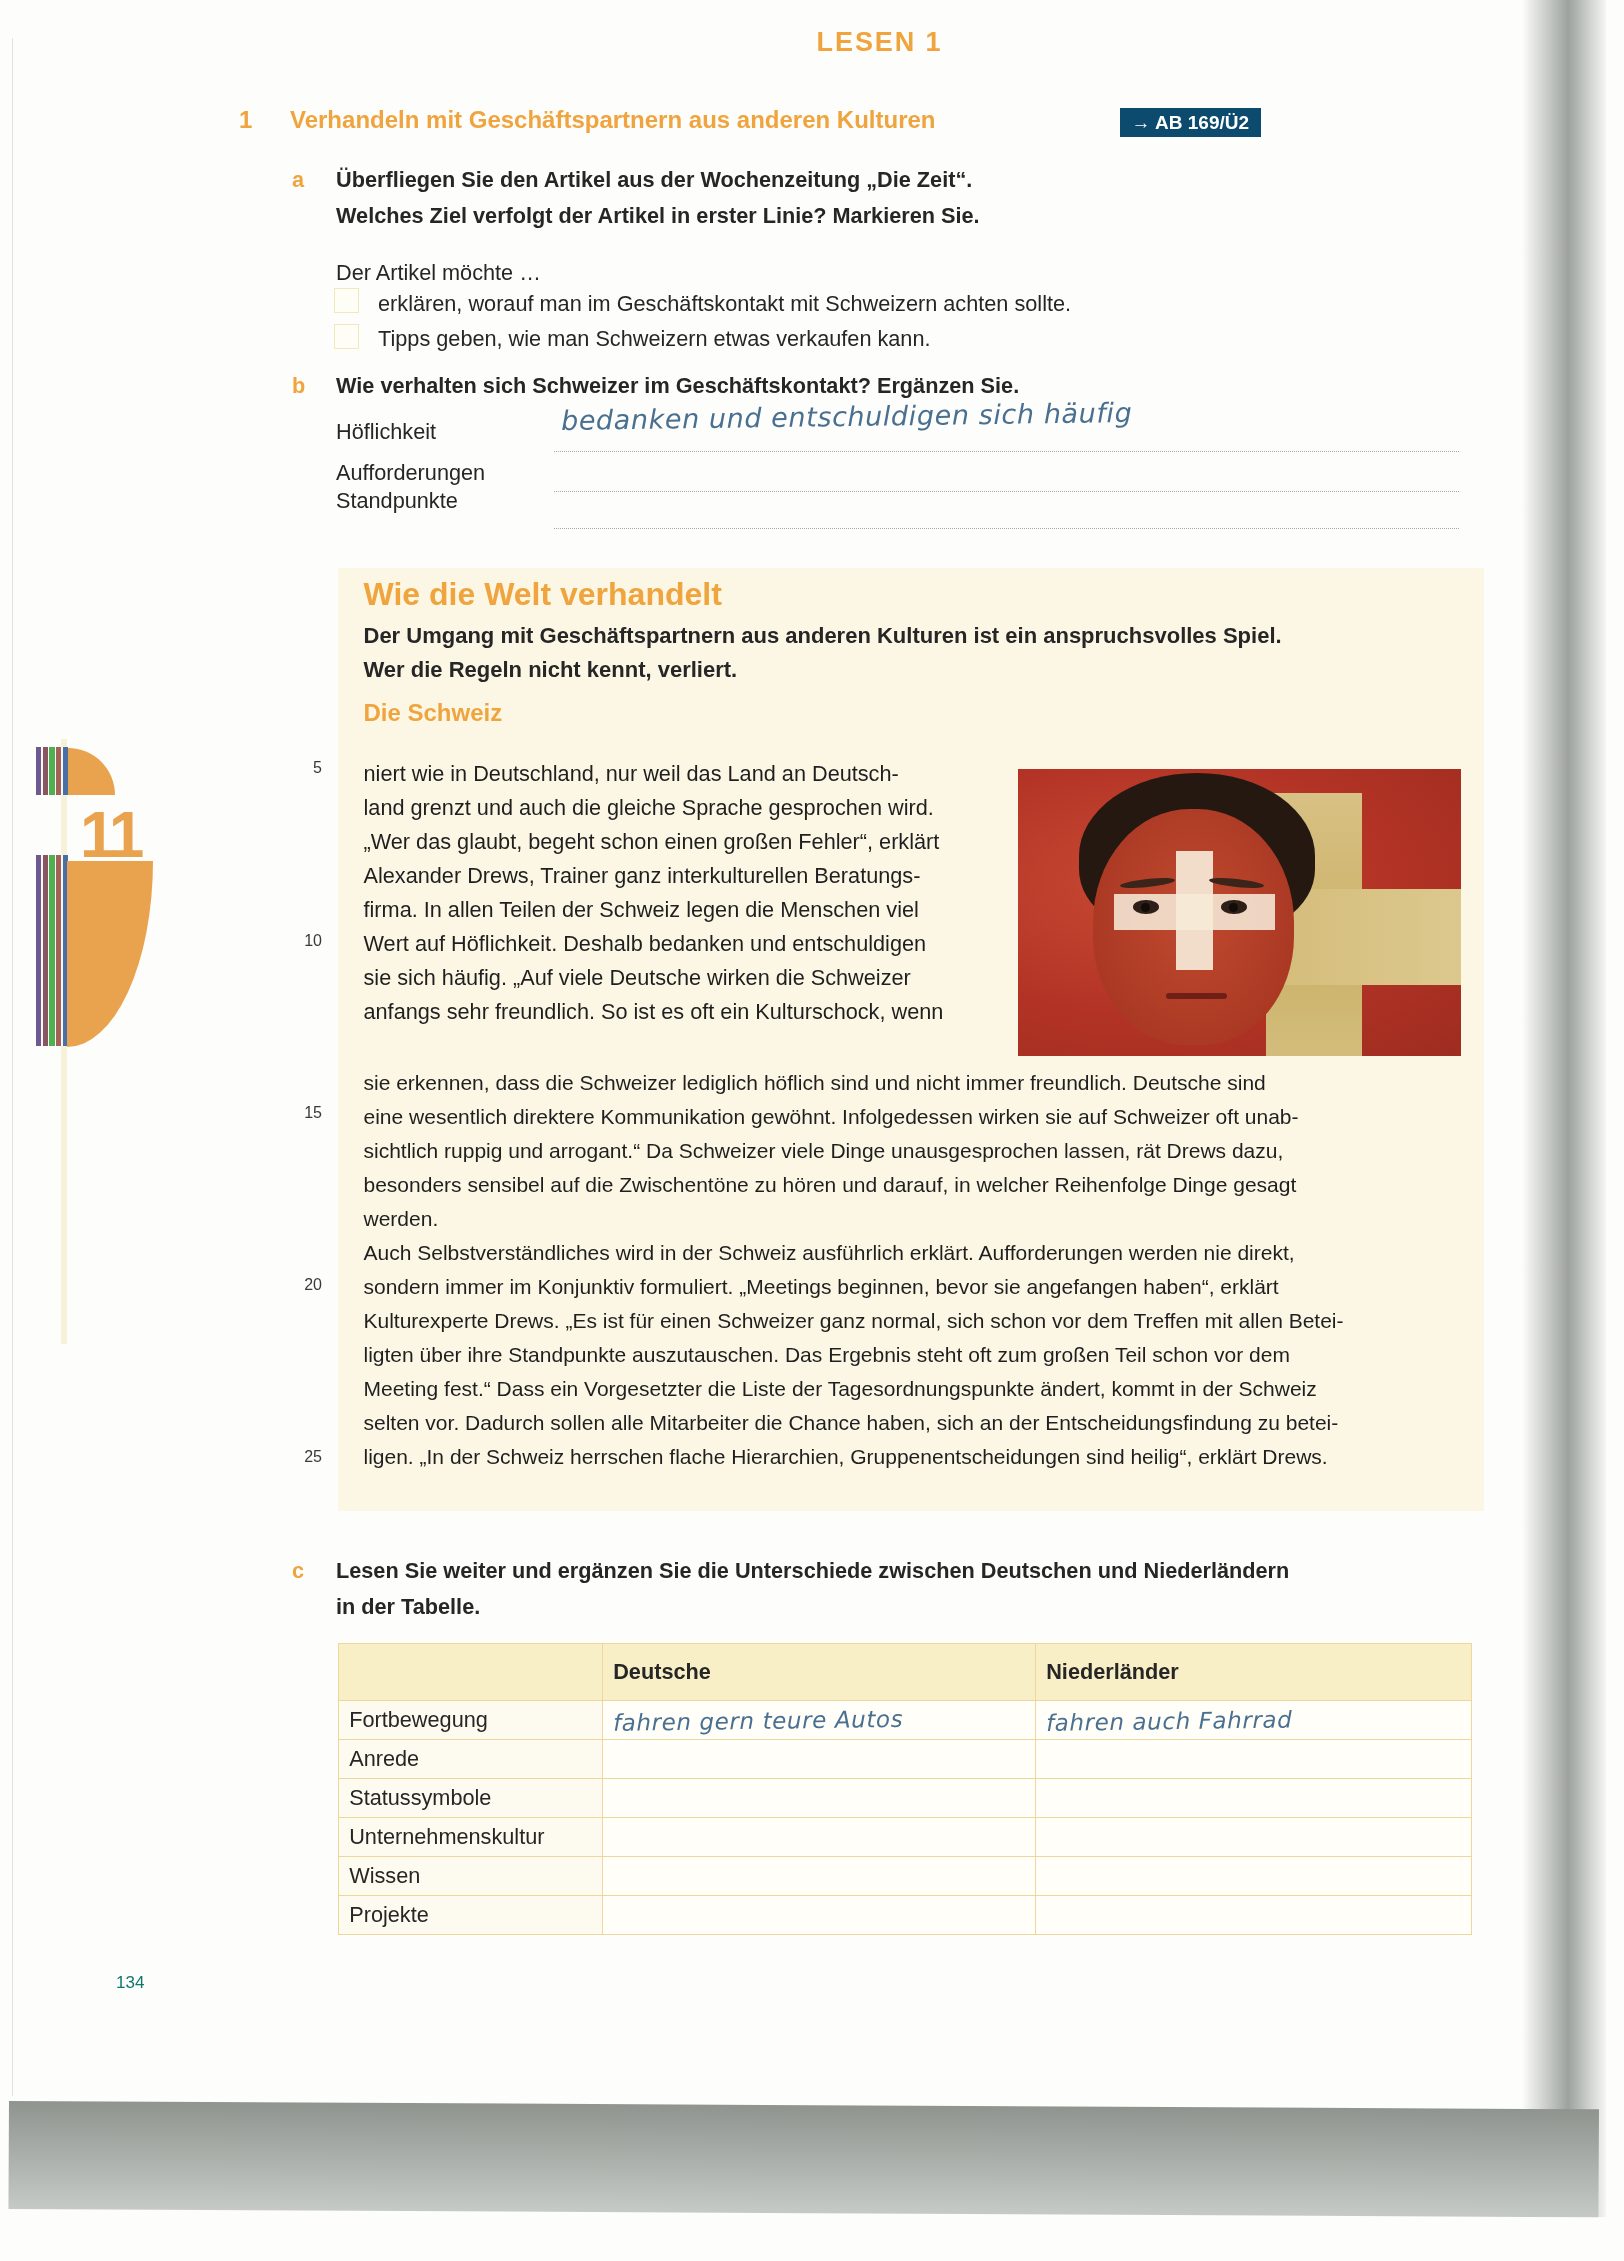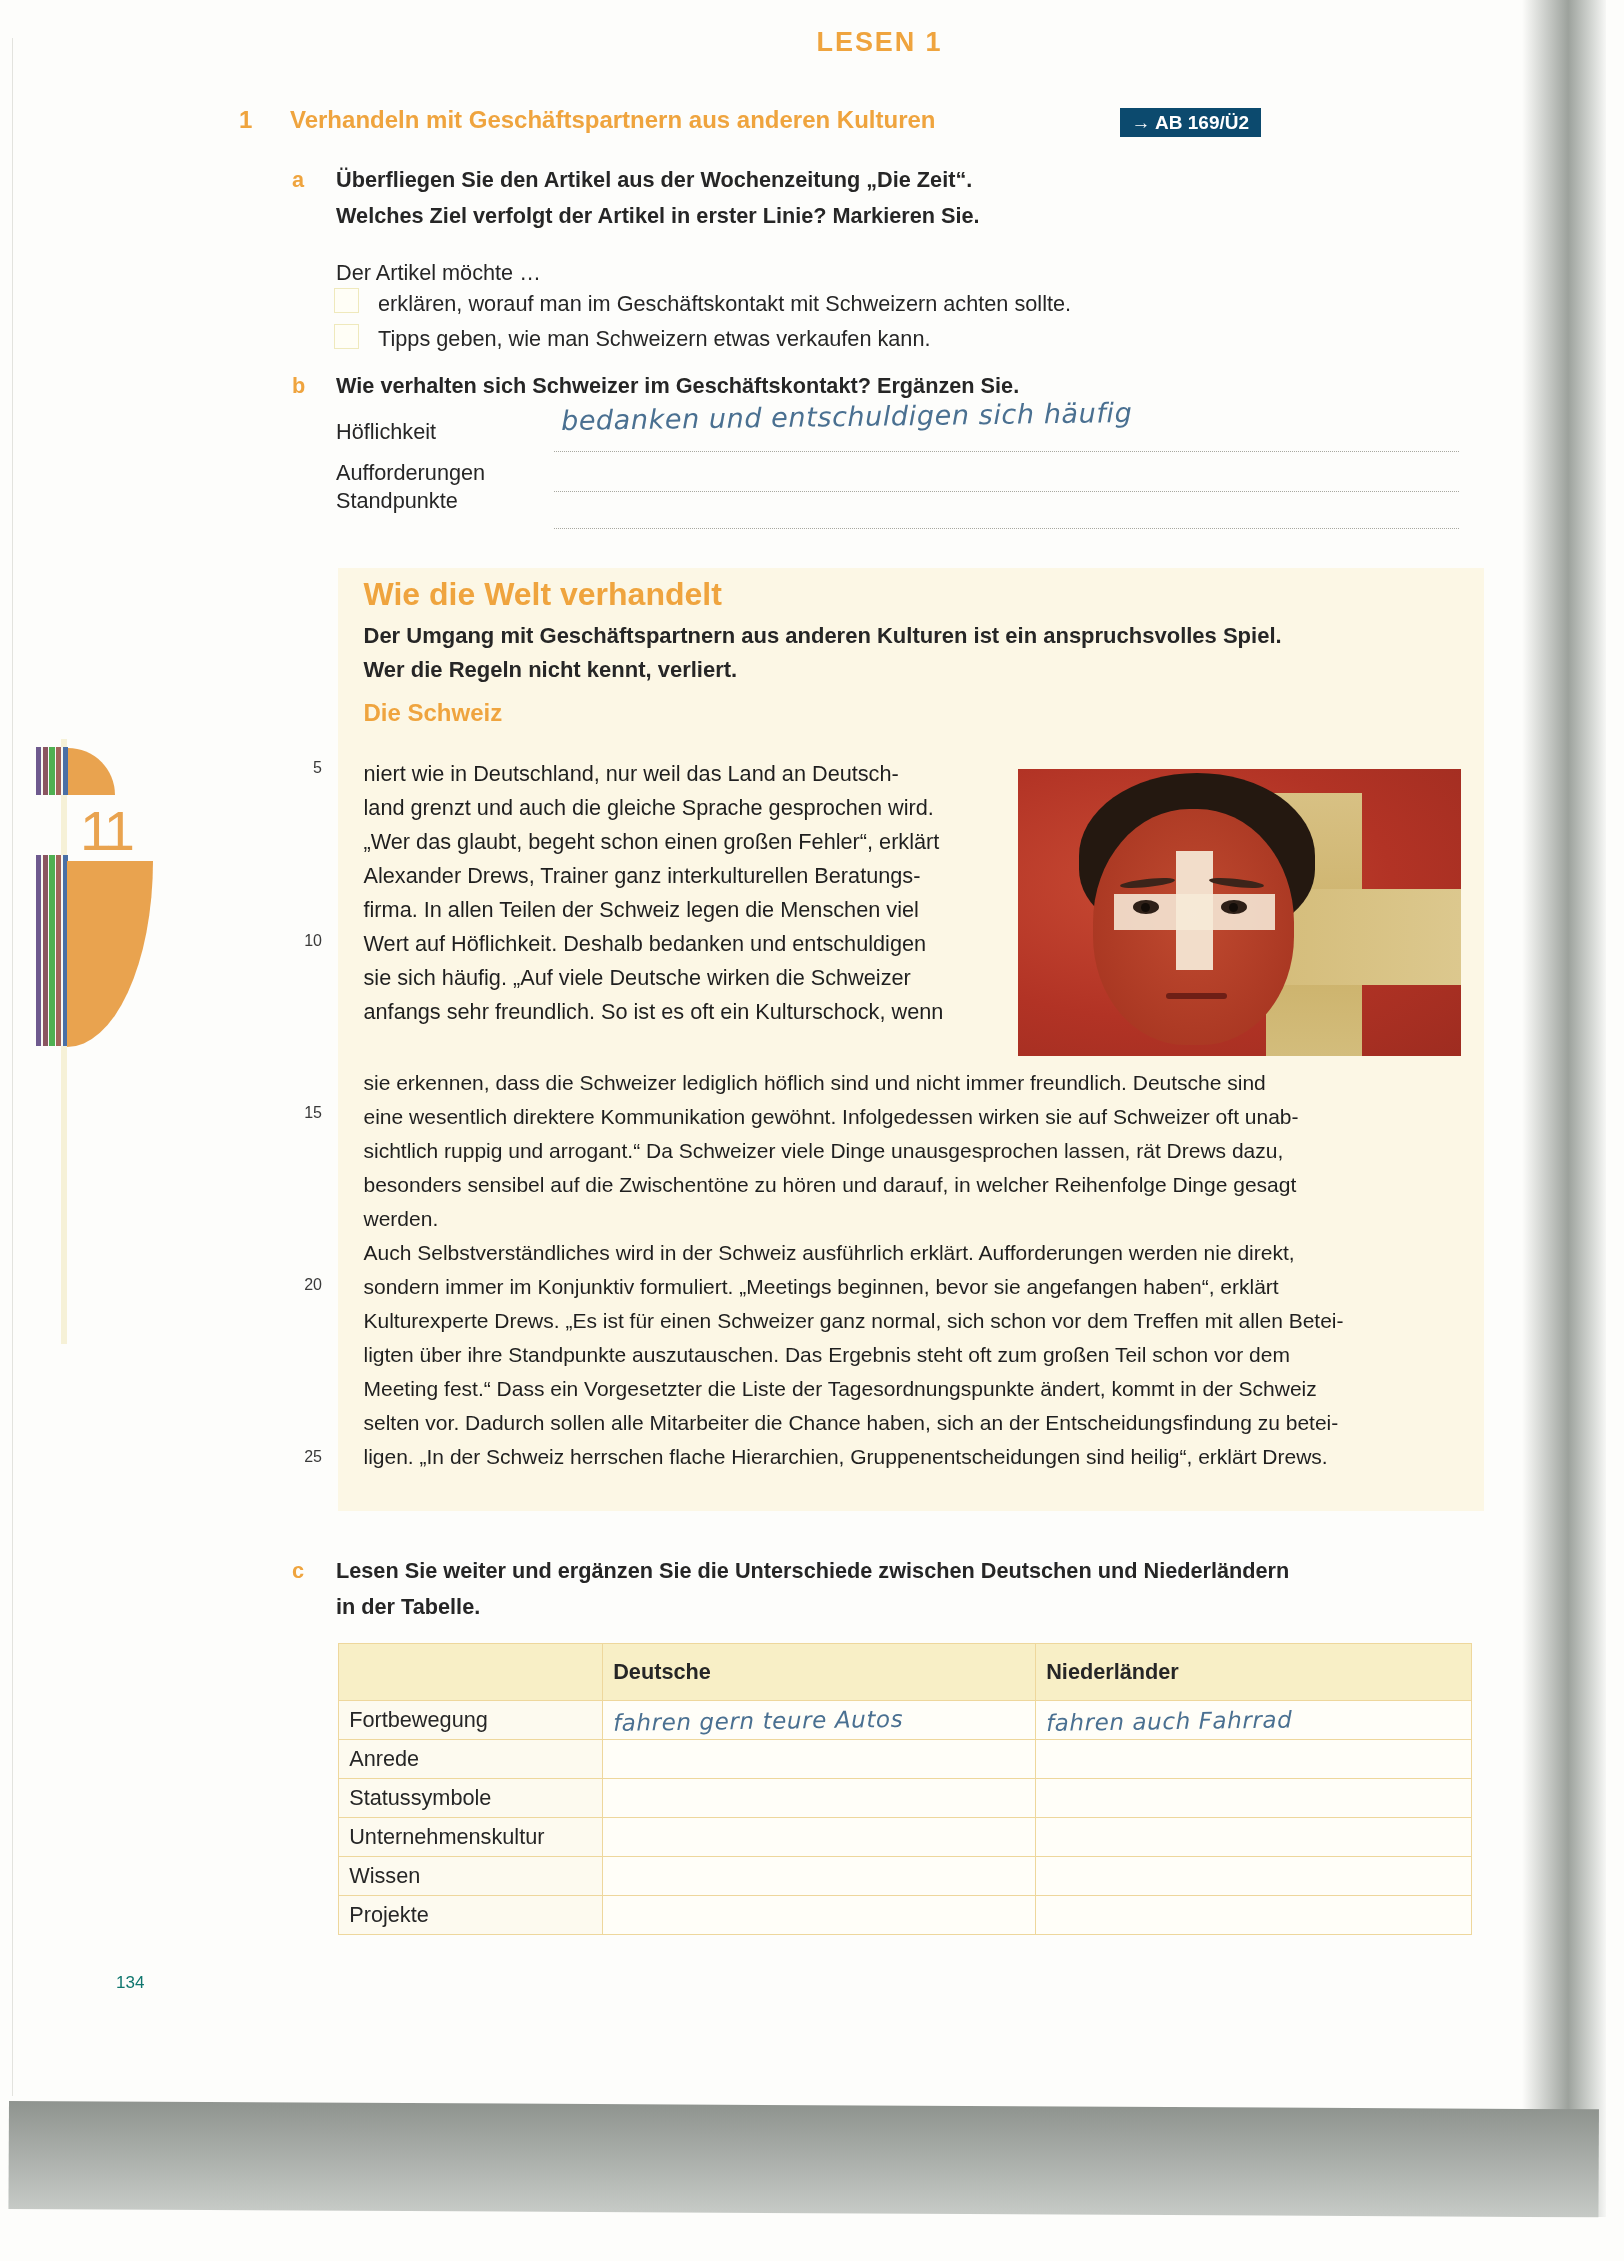--- a/index.html
+++ b/index.html
@@ -28,21 +28,21 @@
         transform:rotate(-0.8deg);letter-spacing:0.6px;}
   
   .stripes{width:32px;background:linear-gradient(90deg,
       #6e5a8e 0%,#6e5a8e 16%,#f8f8f4 16%,#f8f8f4 21%,
       #8a5560 21%,#8a5560 37%,#f8f8f4 37%,#f8f8f4 42%,
       #4fb052 42%,#4fb052 58%,#f8f8f4 58%,#f8f8f4 63%,
       #a2625a 63%,#a2625a 79%,#f8f8f4 79%,#f8f8f4 84%,
       #4a6fa5 84%,#4a6fa5 100%);}
   .wedge-top{left:68px;top:748px;width:47px;height:47px;background:#e9a34f;border-top-right-radius:100% 100%;}
   .wedge-big{left:67px;top:861px;width:86px;height:186px;background:#e9a34f;border-bottom-right-radius:100% 100%;}
-  .chapter-num{left:80px;top:798px;font-size:56px;font-weight:normal;color:#e9a34f;letter-spacing:-3.2px;}
+  .chapter-num{left:80px;top:798px;font-size:64px;font-weight:bold;color:#e9a34f;letter-spacing:-3.2px;}
   .gutter{left:61px;top:739px;width:6.4px;height:605px;background:#f4efd0;opacity:.85;}
   
   .article-box{left:338px;top:568px;width:1134px;height:943px;background:#fcf7e5;padding-left:12px;}
   .art-title{left:25.5px;top:7.6px;font-size:32px;font-weight:bold;color:#efa43e;}
   .art-intro{left:25.5px;font-size:22px;font-weight:bold;color:#262626;}
   .art-sub{left:25.5px;top:131px;font-size:24px;font-weight:bold;color:#efa43e;}
   .art-line{height:34px;line-height:34px;font-size:21.7px;color:#1f1f1f;white-space:nowrap;}
   .art-line.wide{font-size:21px;}
   .lineno{width:32px;text-align:right;font-size:16px;color:#3a3a3a;}
   

